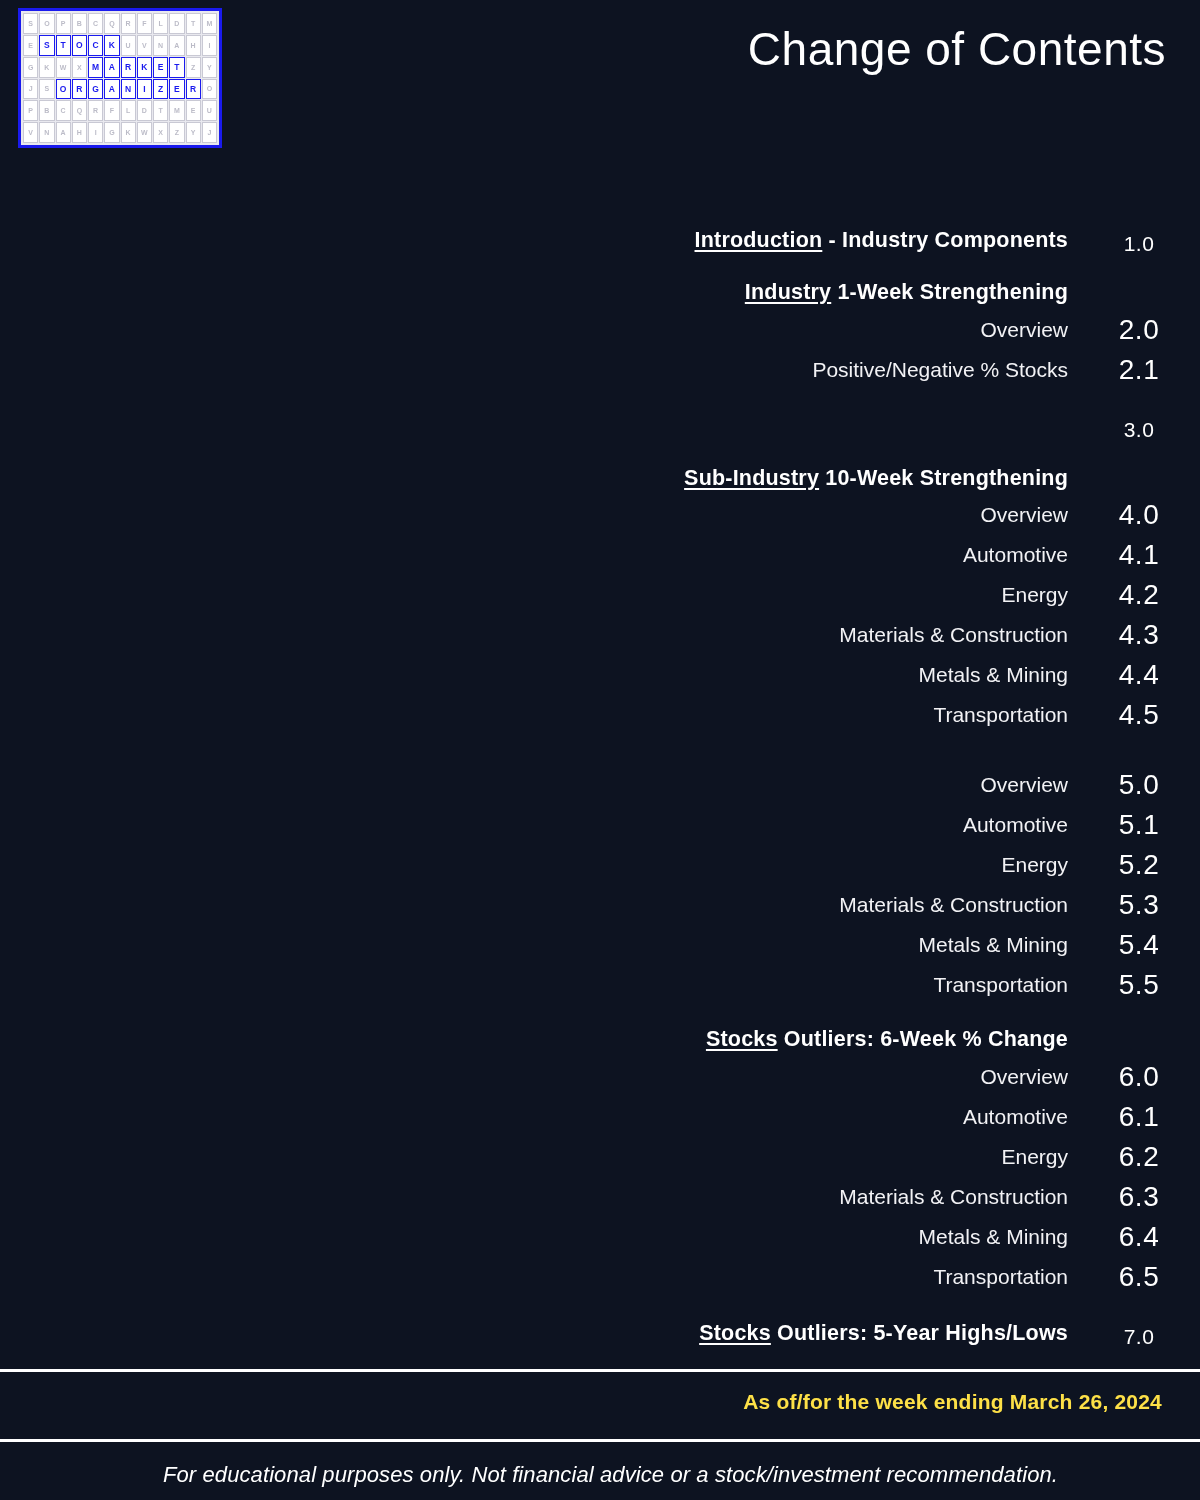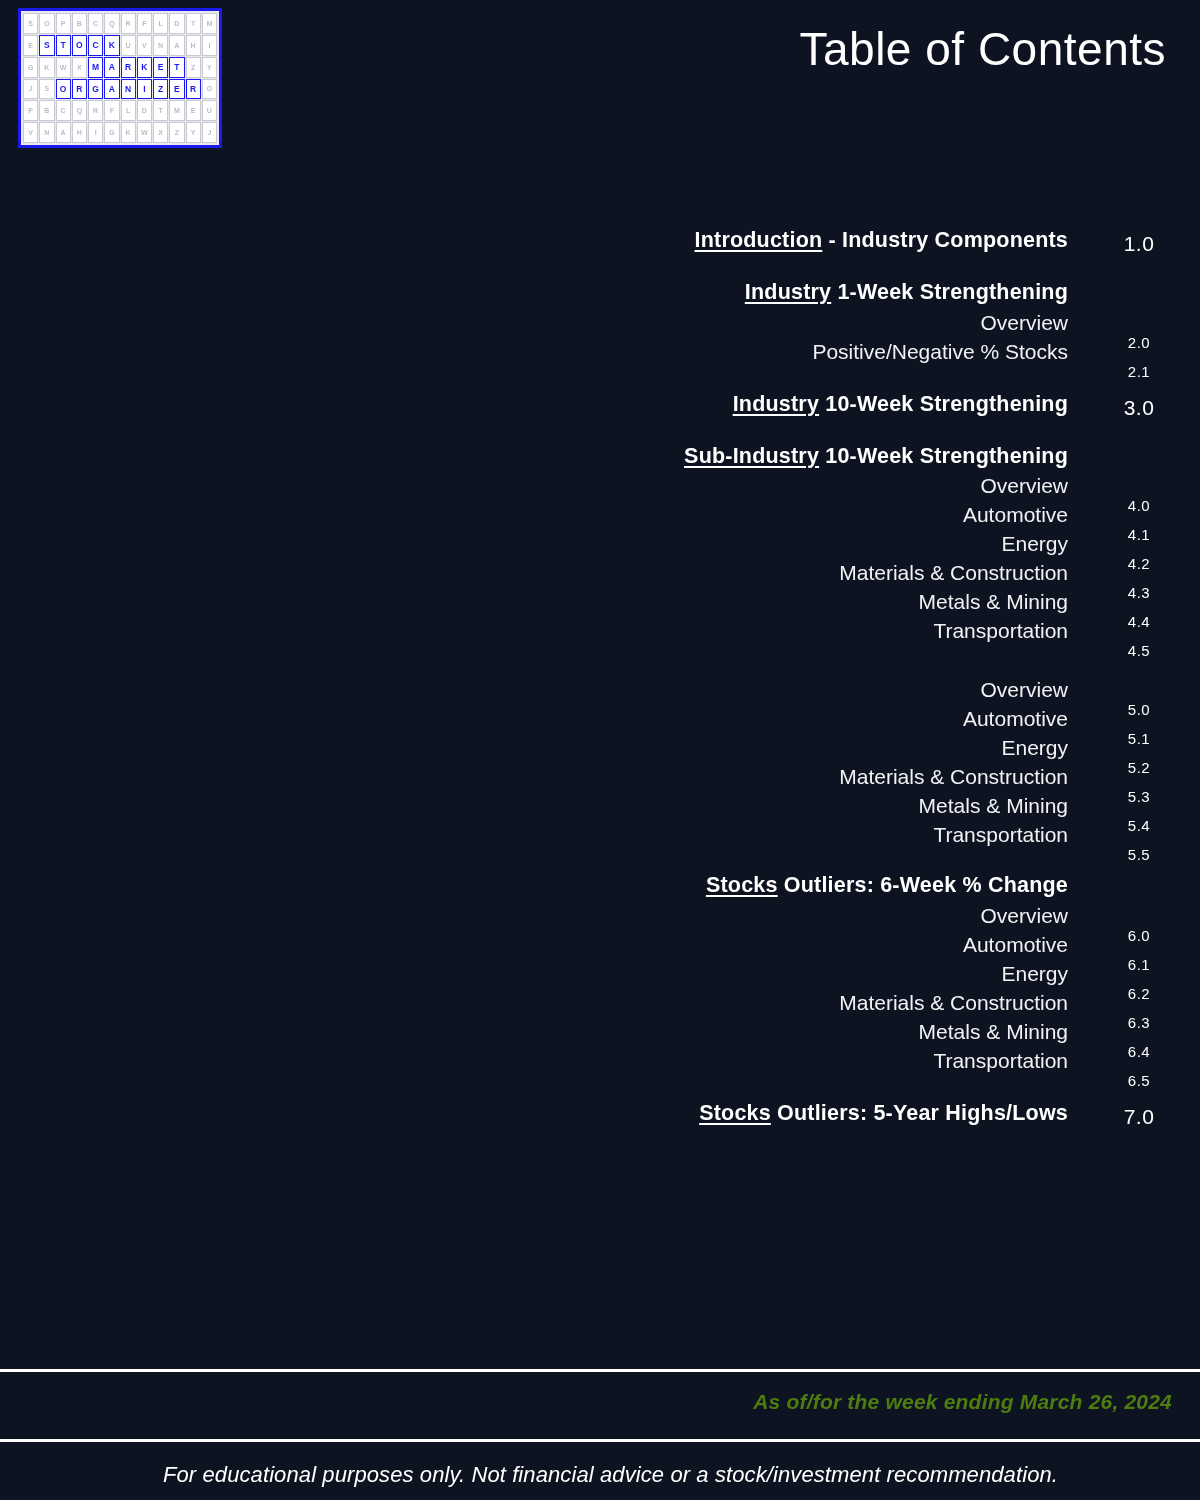--- a/index.html
+++ b/index.html
@@ -111,45 +111,44 @@
     text-decoration: underline;
     text-underline-offset: 3px;
   }
   .sub-row .toc-label {
     font-size: 21px;
     font-weight: 400;
     color: #f2f2f5;
     line-height: 1.0;
   }
   .sub-row .toc-num {
-    font-size: 15px;
+    font-size: 28px;
     position: relative;
-    top: 18px;
+    top: 2px;
   }
   .gap-lg { height: 30px; }
   .gap-sm { height: 8px; }
 
   
   .footer-rule {
     position: absolute;
     left: 0;
     right: 0;
     bottom: 128px;
     height: 3px;
     background: #ffffff;
   }
   .footer-asof {
     position: absolute;
-    right: 28px;
+    right: 38px;
     bottom: 86px;
     font-size: 21px;
     font-weight: bold;
     letter-spacing: 0.2px;
-    color: #4d7c0f;
-    font-style: italic;
+    color: #fde047;
   }
   .footer-rule2 {
     position: absolute;
     left: 0;
     right: 0;
     bottom: 58px;
     height: 3px;
     background: #ffffff;
   }
   .footer-disclaimer {
@@ -238,21 +237,21 @@
       <div class="logo-cell">G</div>
       <div class="logo-cell">K</div>
       <div class="logo-cell">W</div>
       <div class="logo-cell">X</div>
       <div class="logo-cell">Z</div>
       <div class="logo-cell">Y</div>
       <div class="logo-cell">J</div>
     </div>
 </div>
 
-<div class="page-title">Table of Contents</div>
+<div class="page-title">Change of Contents</div>
 
 <div class="toc" id="toc-root">
     <div class="toc-row section-head">
       <div class="toc-label"><span class="u">Introduction</span><span> - Industry Components</span></div>
       <div class="toc-num">1.0</div>
     </div>
     <div class="gap-lg"></div>
     <div class="toc-row section-head">
       <div class="toc-label"><span class="u">Industry</span><span> 1-Week Strengthening</span></div>
       <div class="toc-num"></div>
@@ -262,21 +261,20 @@
       <div class="toc-label">Overview</div>
       <div class="toc-num">2.0</div>
     </div>
     <div style="height: 8px;"></div>
     <div class="toc-row sub-row">
       <div class="toc-label">Positive/Negative % Stocks</div>
       <div class="toc-num">2.1</div>
     </div>
     <div class="gap-lg"></div>
     <div class="toc-row section-head">
-      <div class="toc-label"><span class="u">Industry</span><span> 10-Week Strengthening</span></div>
       <div class="toc-num">3.0</div>
     </div>
     <div class="gap-lg"></div>
     <div class="toc-row section-head">
       <div class="toc-label"><span class="u">Sub-Industry</span><span> 10-Week Strengthening</span></div>
       <div class="toc-num"></div>
     </div>
     <div class="gap-sm"></div>
     <div class="toc-row sub-row">
       <div class="toc-label">Overview</div>

